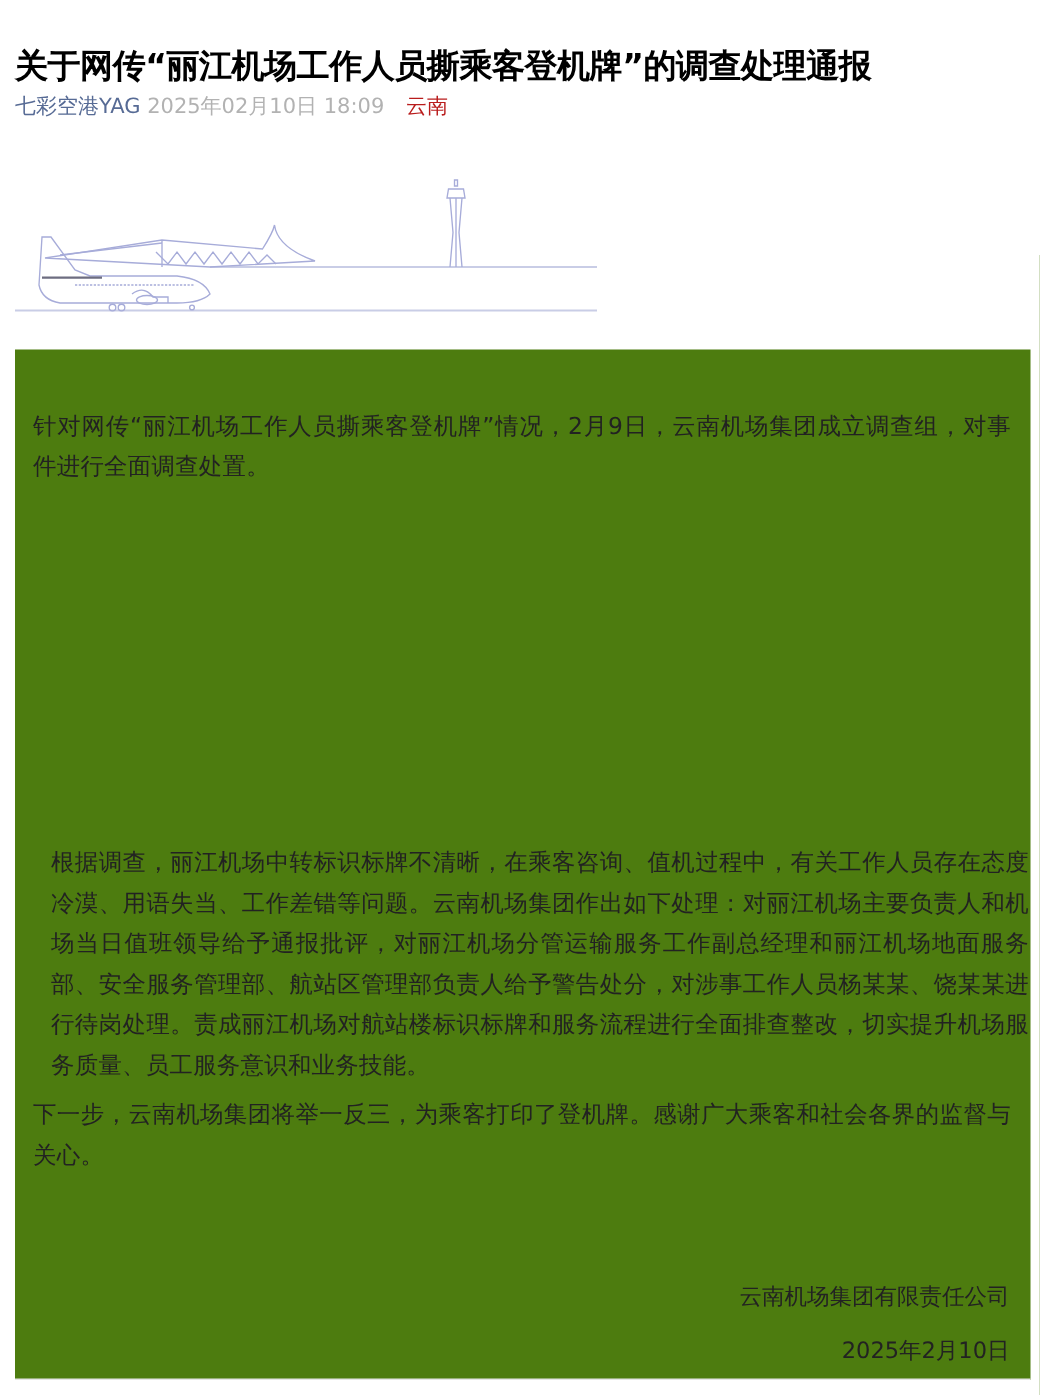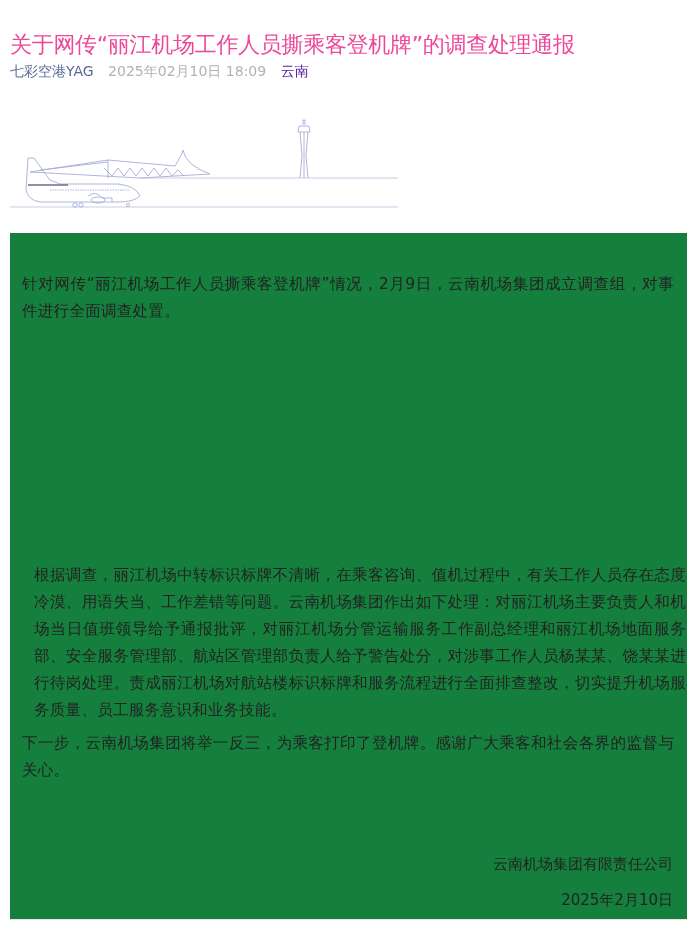--- a/index.html
+++ b/index.html
@@ -3,34 +3,34 @@
   <meta charset="utf-8">
   <style>
     html, body { margin: 0; padding: 0; background: #ffffff; }
     body {
       width: 693px; height: 930px; overflow: hidden; position: relative;
       font-family: "DejaVu Sans", "Liberation Sans", sans-serif;
       color: #222222;
     }
     .title {
       position: absolute; left: 10px; top: 14px; width: 680px;
-      font-size: 22px; line-height: 32px; color: #ec4899; font-weight: normal;
+      font-size: 22px; line-height: 32px; color: #000000; font-weight: bold;
       letter-spacing: -0.3px; white-space: nowrap;
     }
     .meta {
       position: absolute; left: 10px; top: 61px;
       font-size: 14px; line-height: 20px; white-space: nowrap;
     }
-    .meta .account { color: #576b95; margin-right: 10px; }
+    .meta .account { color: #576b95; }
     .meta .date { color: #b2b2b2; margin-right: 10px; }
-    .meta .loc { color: #4c1d95; }
+    .meta .loc { color: #b91c1c; }
     .illustration { position: absolute; left: 0; top: 110px; width: 400px; height: 110px; }
     .content-box {
       position: absolute; left: 10px; top: 233px; width: 677px; height: 686px;
-      background: #15803d; border-bottom: 1px solid #e5e5e5;
+      background: #4d7c0f; border-bottom: 1px solid #e5e5e5;
     }
     .para {
       position: absolute; left: 12px; width: 652px;
       font-size: 15.6px; line-height: 27px; color: #222222;
       text-align: justify; letter-spacing: 0.2px;
     }
     .sign {
       position: absolute; right: 14px; text-align: center;
       font-size: 15px; line-height: 24px; color: #222222; white-space: nowrap;
     }

